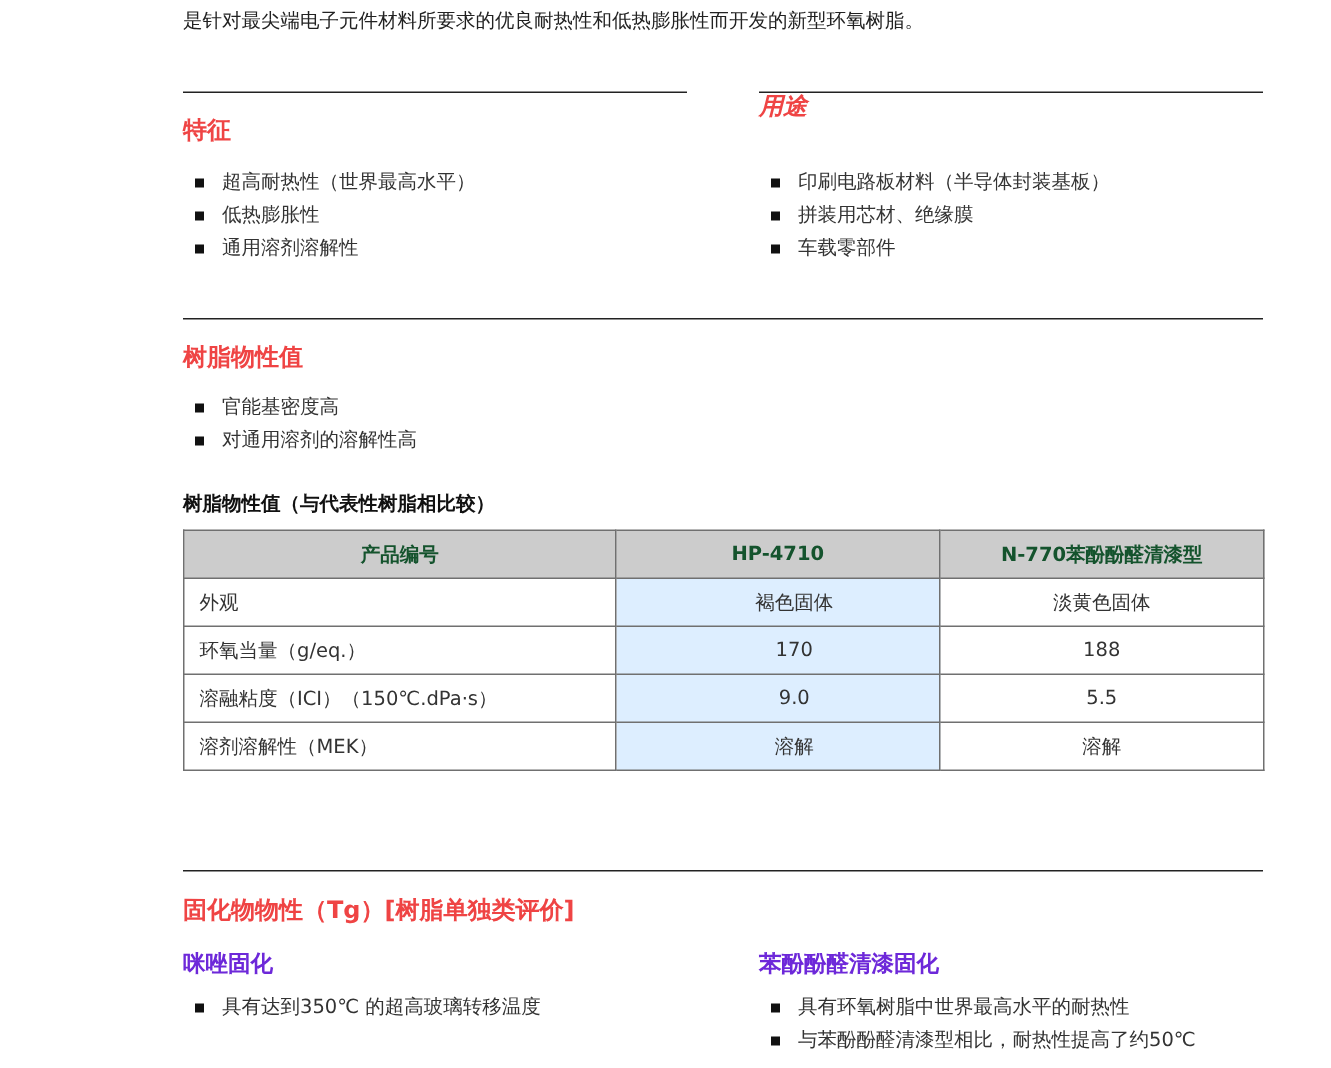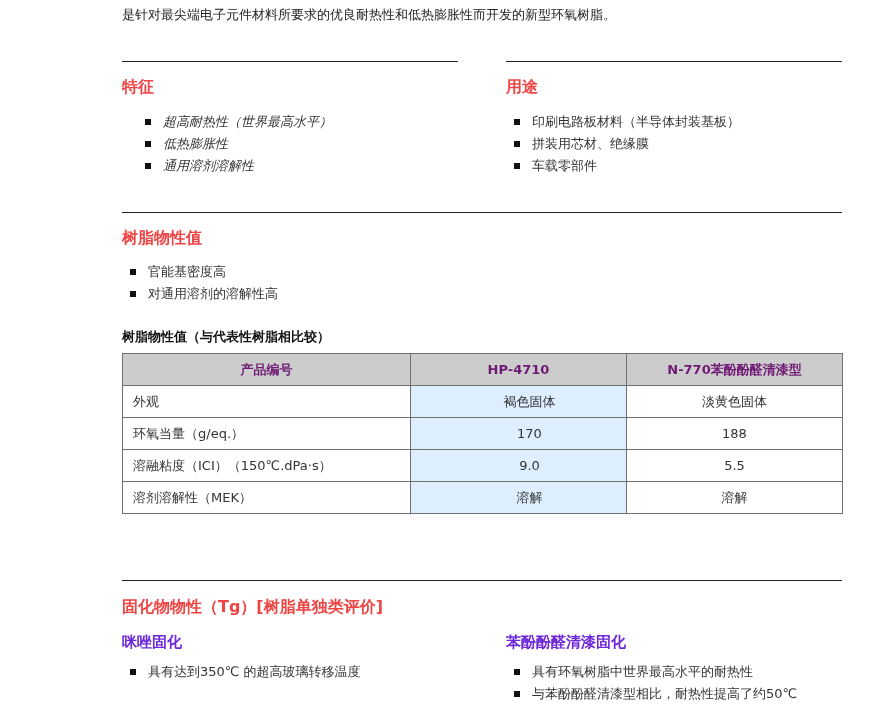--- a/index.html
+++ b/index.html
@@ -39,42 +39,42 @@
     }
     table.spec {
       position: absolute; left: 122px; top: 353px; width: 720px;
       border-collapse: collapse; font-size: 13px; color: #333;
       table-layout: fixed;
     }
     table.spec th, table.spec td {
       border: 1px solid #707070; height: 31px; padding: 0 10px;
     }
     table.spec th {
-      background: #cccccc; font-weight: bold; color: #701a75; text-align: center;
+      background: #cccccc; font-weight: bold; color: #14532d; text-align: center;
     }
     table.spec td.label { text-align: left; background: #ffffff; }
     table.spec td.hl { background: #ddeeff; text-align: center; padding-left: 32px; }
     table.spec td.val { background: #ffffff; text-align: center; }
   </style>
 </head>
 <body>
 
 <div class="intro">是针对最尖端电子元件材料所要求的优良耐热性和低热膨胀性而开发的新型环氧树脂。</div>
 
 <div class="hr" style="left:122px; top:61px; width:336px;"></div>
 <div class="hr" style="left:506px; top:61px; width:336px;"></div>
 
 <h2 class="h2" style="left:122px; top:76px;">特征</h2>
-<ul class="bullets" style="left:137px; top:111px;font-style:italic;">
+<ul class="bullets" style="left:122px; top:111px;">
   <li>超高耐热性（世界最高水平）</li>
   <li>低热膨胀性</li>
   <li>通用溶剂溶解性</li>
 </ul>
 
-<h2 class="h2" style="left:506px; top:76px;">用途</h2>
+<h2 class="h2" style="left:506px; top:60px;font-style:italic;">用途</h2>
 <ul class="bullets" style="left:506px; top:111px;">
   <li>印刷电路板材料（半导体封装基板）</li>
   <li>拼装用芯材、绝缘膜</li>
   <li>车载零部件</li>
 </ul>
 
 <div class="hr" style="left:122px; top:212px; width:720px;"></div>
 <h2 class="h2" style="left:122px; top:227px;">树脂物性值</h2>
 <ul class="bullets" style="left:122px; top:261px;">
   <li>官能基密度高</li>

